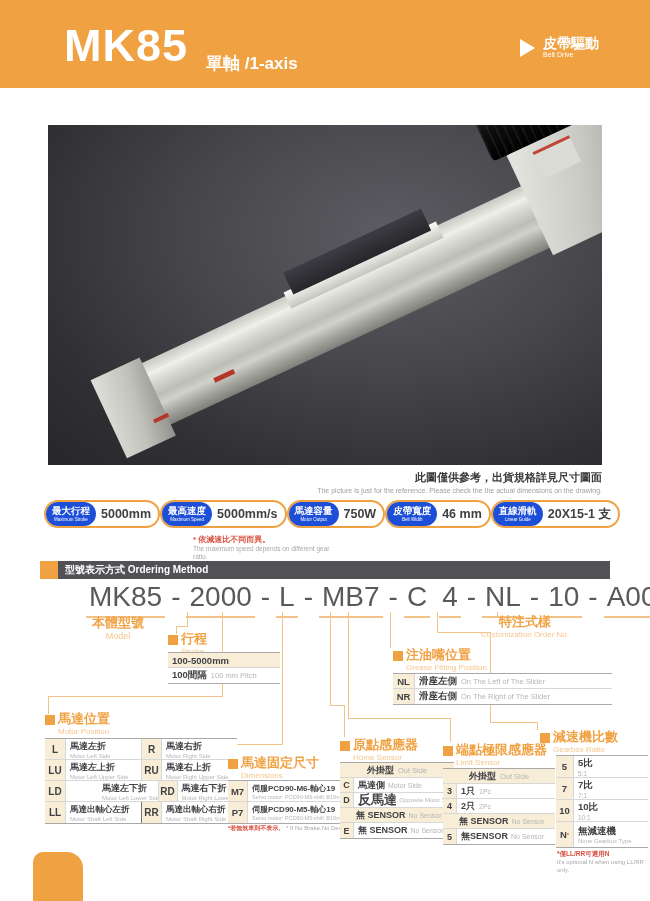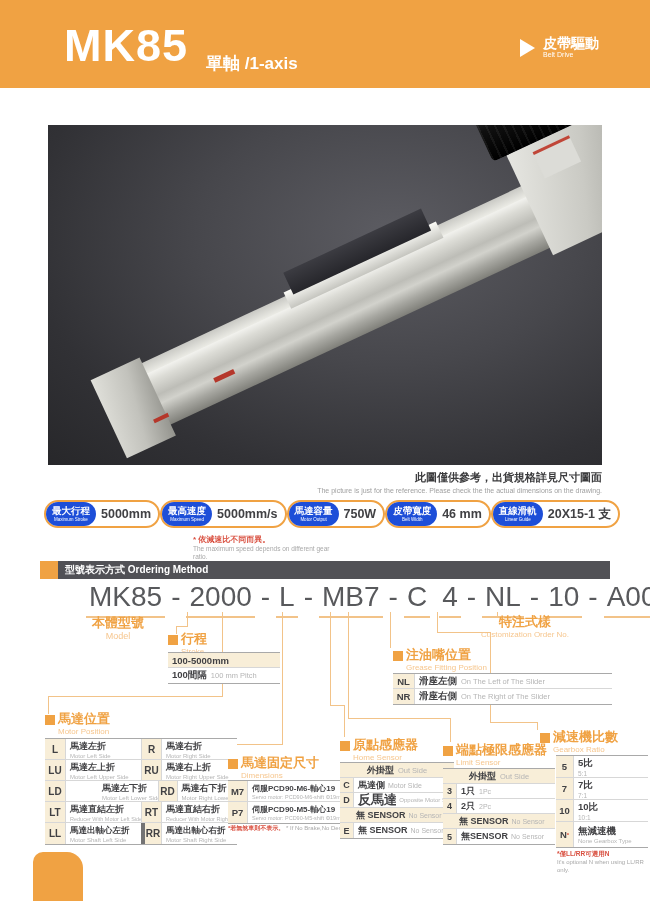--- a/index.html
+++ b/index.html
@@ -288,38 +288,26 @@
           <div class="ccn" style="font-size:9px;">馬達左下折</div>
           <div class="cen" style="font-size:6px;">Motor Left Lower Side</div>
         </div>
       <div class="tcode" style="width:20px;font-size:10px;border-left:1px solid #d7d7d7;">RD</div>
       <div class="cell" style="width:74px;">
           <div class="ccn" style="font-size:9px;">馬達右下折</div>
           <div class="cen" style="font-size:6px;">Motor Right Lower Side</div>
         </div>
     </div>
     <div class="trow" style="height:21px;">
-      <div class="tcode" style="width:21px;font-size:10px;">LT</div>
-      <div class="cell" style="width:74px;">
-          <div class="ccn" style="font-size:9px;">馬達直結左折</div>
-          <div class="cen" style="font-size:5.5px;">Reducer With Motor Left Side</div>
-        </div>
-      <div class="tcode" style="width:21px;font-size:10px;border-left:1px solid #d7d7d7;">RT</div>
-      <div class="cell" style="width:74px;">
-          <div class="ccn" style="font-size:9px;">馬達直結右折</div>
-          <div class="cen" style="font-size:5.5px;">Reducer With Motor Right Side</div>
-        </div>
-    </div>
-    <div class="trow" style="height:21px;">
       <div class="tcode" style="width:21px;font-size:10px;">LL</div>
       <div class="cell" style="width:74px;">
           <div class="ccn" style="font-size:8.5px;">馬達出軸心左折</div>
           <div class="cen" style="font-size:6px;">Motor Shaft Left Side</div>
         </div>
-      <div class="tcode" style="width:21px;font-size:10px;border-left:4px solid #737373;">RR</div>
+      <div class="tcode" style="width:21px;font-size:10px;border-left:1px solid #737373;">RR</div>
       <div class="cell" style="width:74px;">
           <div class="ccn" style="font-size:8.5px;">馬達出軸心右折</div>
           <div class="cen" style="font-size:6px;">Motor Shaft Right Side</div>
         </div>
     </div>
   </div>
 
   <div class="sec-hd" style="left:228px;top:756px;">
     <div class="hd-top">
         <div class="sq"></div>

